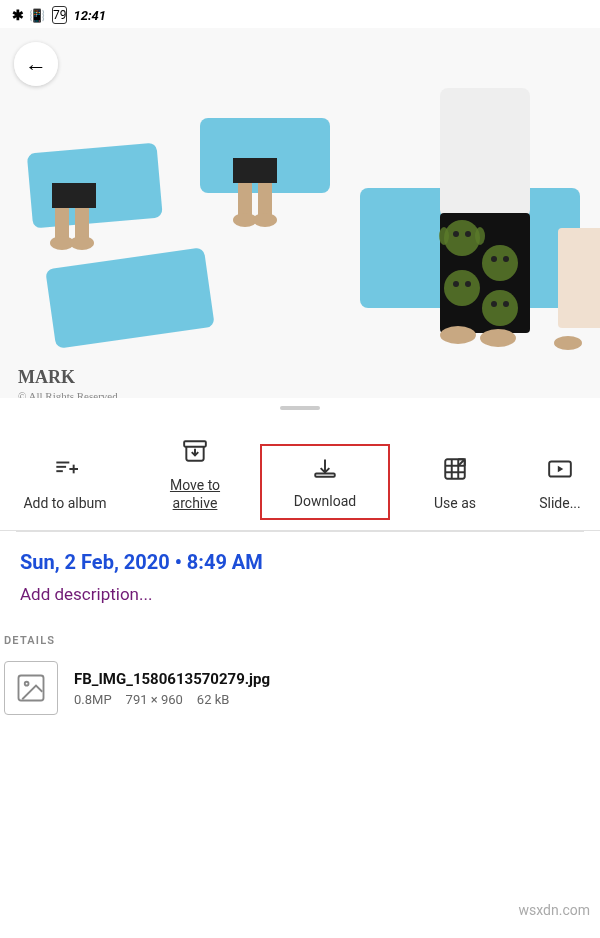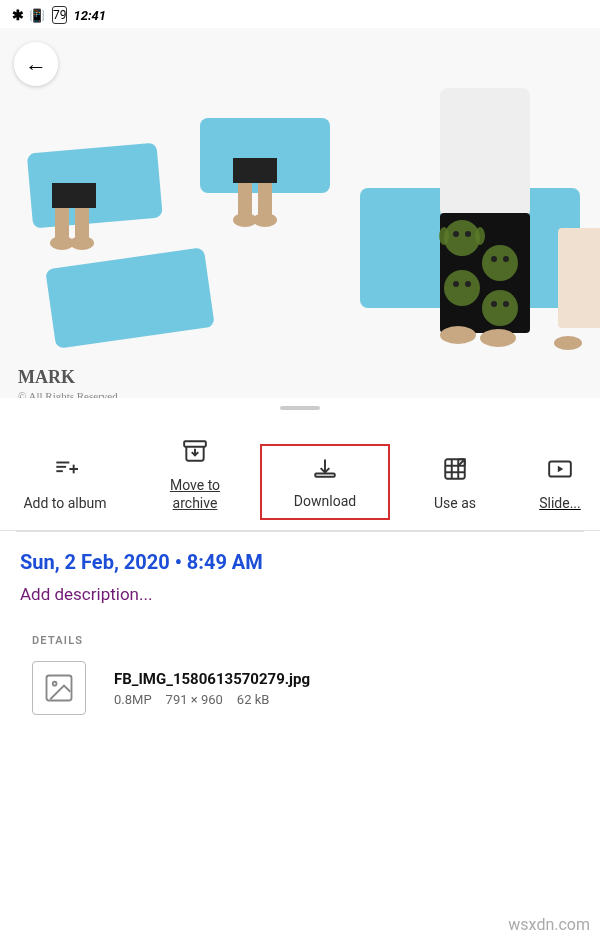--- a/index.html
+++ b/index.html
@@ -148,33 +148,33 @@
       margin-bottom: 10px;
     }
     .add-description {
       font-size: 17px;
       color: #701a75;
       margin-bottom: 20px;
     }
 
     
     .details-section {
-      padding: 0 20px 20px 32px;
+      padding: 0 20px 20px 4px;
     }
     .details-label {
       font-size: 11px;
       font-weight: 600;
       color: #888;
       letter-spacing: 1.2px;
       margin-bottom: 14px;
     }
     .file-row {
       display: flex;
       align-items: center;
-      gap: 28px;
+      gap: 16px;
     }
     .file-thumb {
       width: 54px;
       height: 54px;
       border: 1.5px solid #bbb;
       border-radius: 4px;
       display: flex;
       align-items: center;
       justify-content: center;
       font-size: 26px;
@@ -190,23 +190,23 @@
     .file-meta {
       font-size: 13px;
       color: #666;
       display: flex;
       gap: 14px;
     }
 
     
     .watermark {
       position: fixed;
-      bottom: 4px;
+      bottom: 20px;
       right: 10px;
-      font-size: 16px;
+      font-size: 14px;
       color: #aaa;
     }
 
     
     .svg-icon svg { width: 26px; height: 26px; }
   </style>
 </head>
 <body>
 
 <div class="status-bar">
@@ -335,21 +335,21 @@
         <polyline points="15 3 15 21"></polyline>
         <line x1="3" y1="15" x2="21" y2="15"></line>
         <line x1="3" y1="9" x2="21" y2="9"></line>
         <path d="M15 3 L21 3 L21 9"></path>
         <path d="M21 3 L15 9"></path>
       </svg>
     </div>
     <span class="action-label">Use as</span>
   </div>
 
-  <div class="action-item" style="min-width:80px;text-decoration:underline;">
+  <div class="action-item" style="min-width:80px;">
     <div class="action-icon svg-icon">
       <svg viewBox="0 0 24 24" fill="none" stroke="#333" stroke-width="1.8">
         <rect x="2" y="5" width="20" height="14" rx="2"></rect>
         <path d="M10 9 L15 12 L10 15 Z" fill="#333" stroke="none"></path>
       </svg>
     </div>
     <span class="action-label">Slide...</span>
   </div>
 </div>
 

